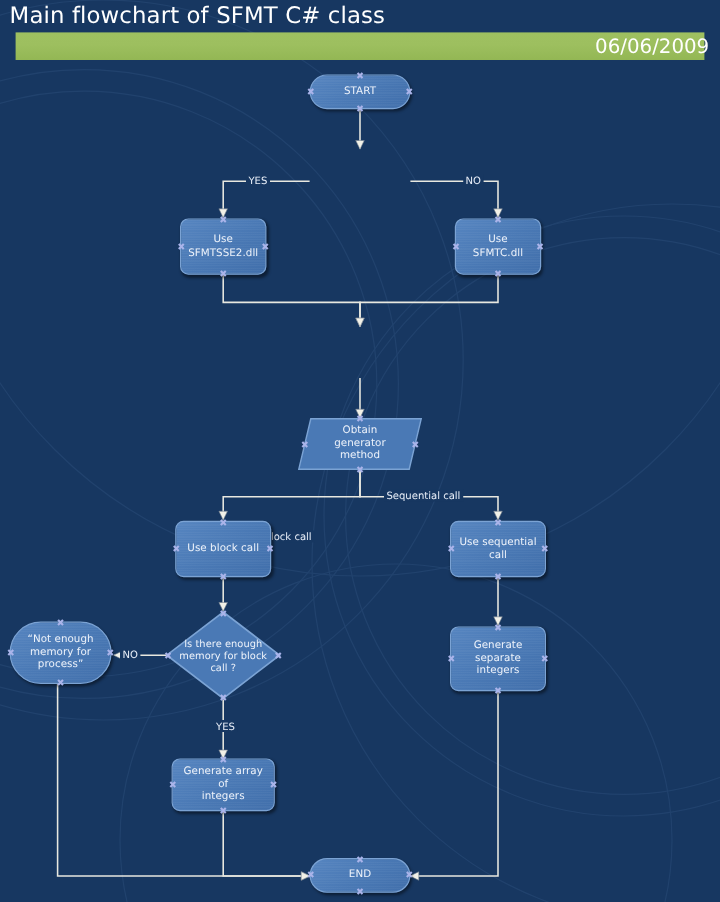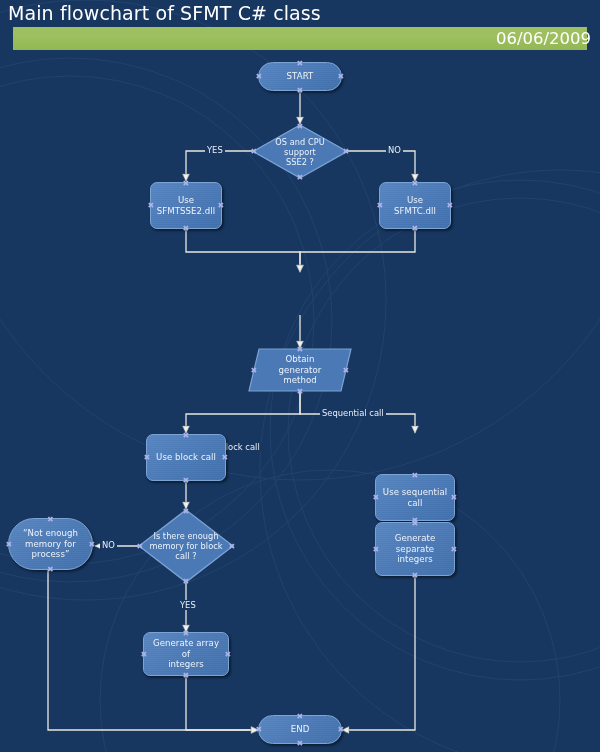--- a/index.html
+++ b/index.html
@@ -139,33 +139,20 @@
   <div class="edgelabel" style="left:178px;top:600px;">YES</div>
 
   <div class="node stadium" style="left:258px;top:62px;width:84px;height:29px;">
     <span class="lbl">START</span>
     <span class="cp" style="left:50%;top:0;"></span>
     <span class="cp" style="left:50%;top:100%;"></span>
     <span class="cp" style="left:0;top:50%;"></span>
     <span class="cp" style="left:100%;top:50%;"></span>
   </div>
 
-  <div class="node diamond" style="left:252px;top:124px;width:96px;height:55px;">
-    <svg class="shape-svg" viewBox="0 0 96 55" preserveAspectRatio="none">
-      <polygon points="48,1 95,27.5 48,54 1,27.5" fill="#4a79b5" stroke="#7ba3d4" stroke-width="1.4"></polygon>
-      <polygon points="48,1 95,27.5 48,54 1,27.5" fill="url(#dg1)" opacity="0"></polygon>
-    </svg>
-    <span class="lbl" style="font-size:8.2px;line-height:10px;">OS and CPU
-support
-SSE2 ?</span>
-    <span class="cp" style="left:50%;top:2px;"></span>
-    <span class="cp" style="left:50%;top:53px;"></span>
-    <span class="cp" style="left:2px;top:50%;"></span>
-    <span class="cp" style="left:94px;top:50%;"></span>
-  </div>
 
   <div class="node boxshape" style="left:150px;top:182px;width:72px;height:47px;">
     <span class="lbl">Use
 SFMTSSE2.dll</span>
     <span class="cp" style="left:50%;top:0;"></span>
     <span class="cp" style="left:50%;top:100%;"></span>
     <span class="cp" style="left:0;top:50%;"></span>
     <span class="cp" style="left:100%;top:50%;"></span>
   </div>
 
@@ -193,21 +180,21 @@
   </div>
 
   <div class="node boxshape" style="left:146px;top:434px;width:80px;height:47px;">
     <span class="lbl">Use block call</span>
     <span class="cp" style="left:50%;top:0;"></span>
     <span class="cp" style="left:50%;top:100%;"></span>
     <span class="cp" style="left:0;top:50%;"></span>
     <span class="cp" style="left:100%;top:50%;"></span>
   </div>
 
-  <div class="node boxshape" style="left:375px;top:434px;width:80px;height:47px;margin-top:40px;">
+  <div class="node boxshape" style="left:375px;top:434px;width:80px;height:47px;">
     <span class="lbl">Use sequential
 call</span>
     <span class="cp" style="left:50%;top:0;"></span>
     <span class="cp" style="left:50%;top:100%;"></span>
     <span class="cp" style="left:0;top:50%;"></span>
     <span class="cp" style="left:100%;top:50%;"></span>
   </div>
 
   <div class="node stadium" style="left:8px;top:518px;width:85px;height:52px;">
     <span class="lbl">“Not enough

